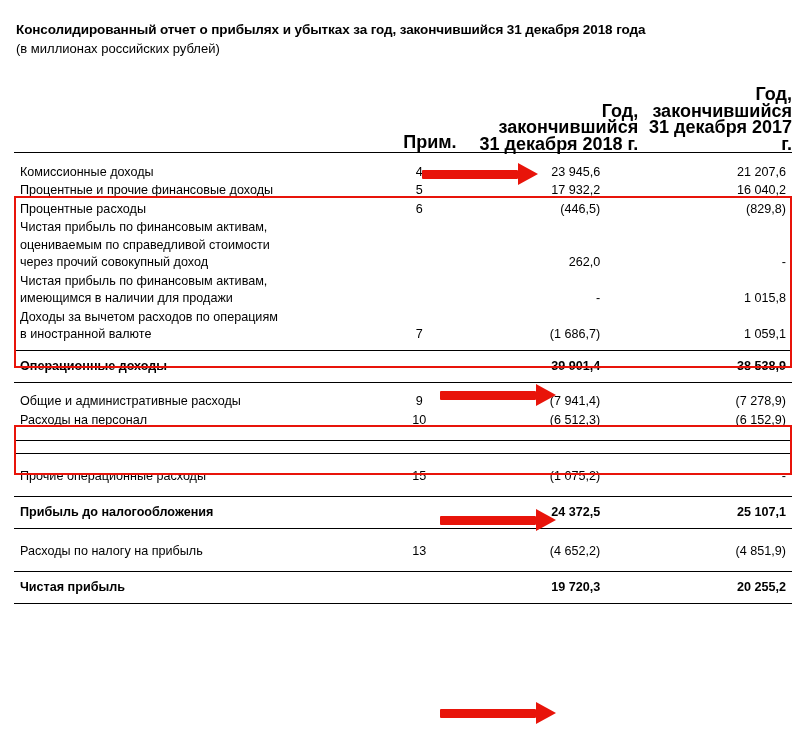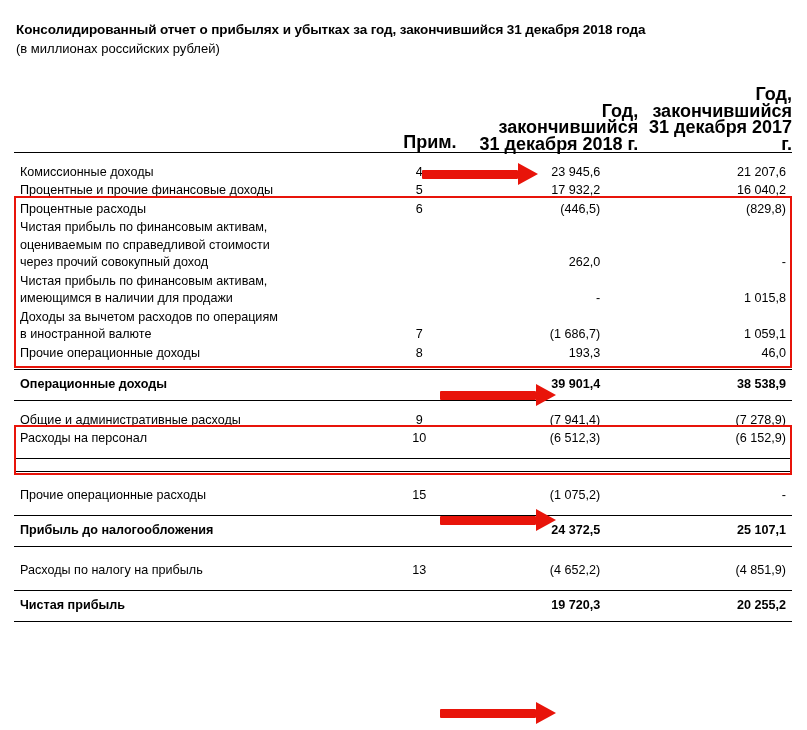--- a/index.html
+++ b/index.html
@@ -258,26 +258,20 @@
         <td class="col-y1">
           <div style="height:17px"></div>
           <div>(1 686,7)</div>
         </td>
         <td class="col-y2">
           <div style="height:17px"></div>
           <div>1 059,1</div>
         </td>
       </tr>
 
-      <tr class="data">
-        <td class="col-label">Прочие операционные доходы</td>
-        <td class="col-note">8</td>
-        <td class="col-y1">193,3</td>
-        <td class="col-y2">46,0</td>
-      </tr>
 
       <tr class="spacer-xs">
           <td colspan="4"></td>
         </tr>
 
       <tr class="rule-row">
         <td colspan="4">
             <div class="rule"></div>
           </td>
       </tr>

